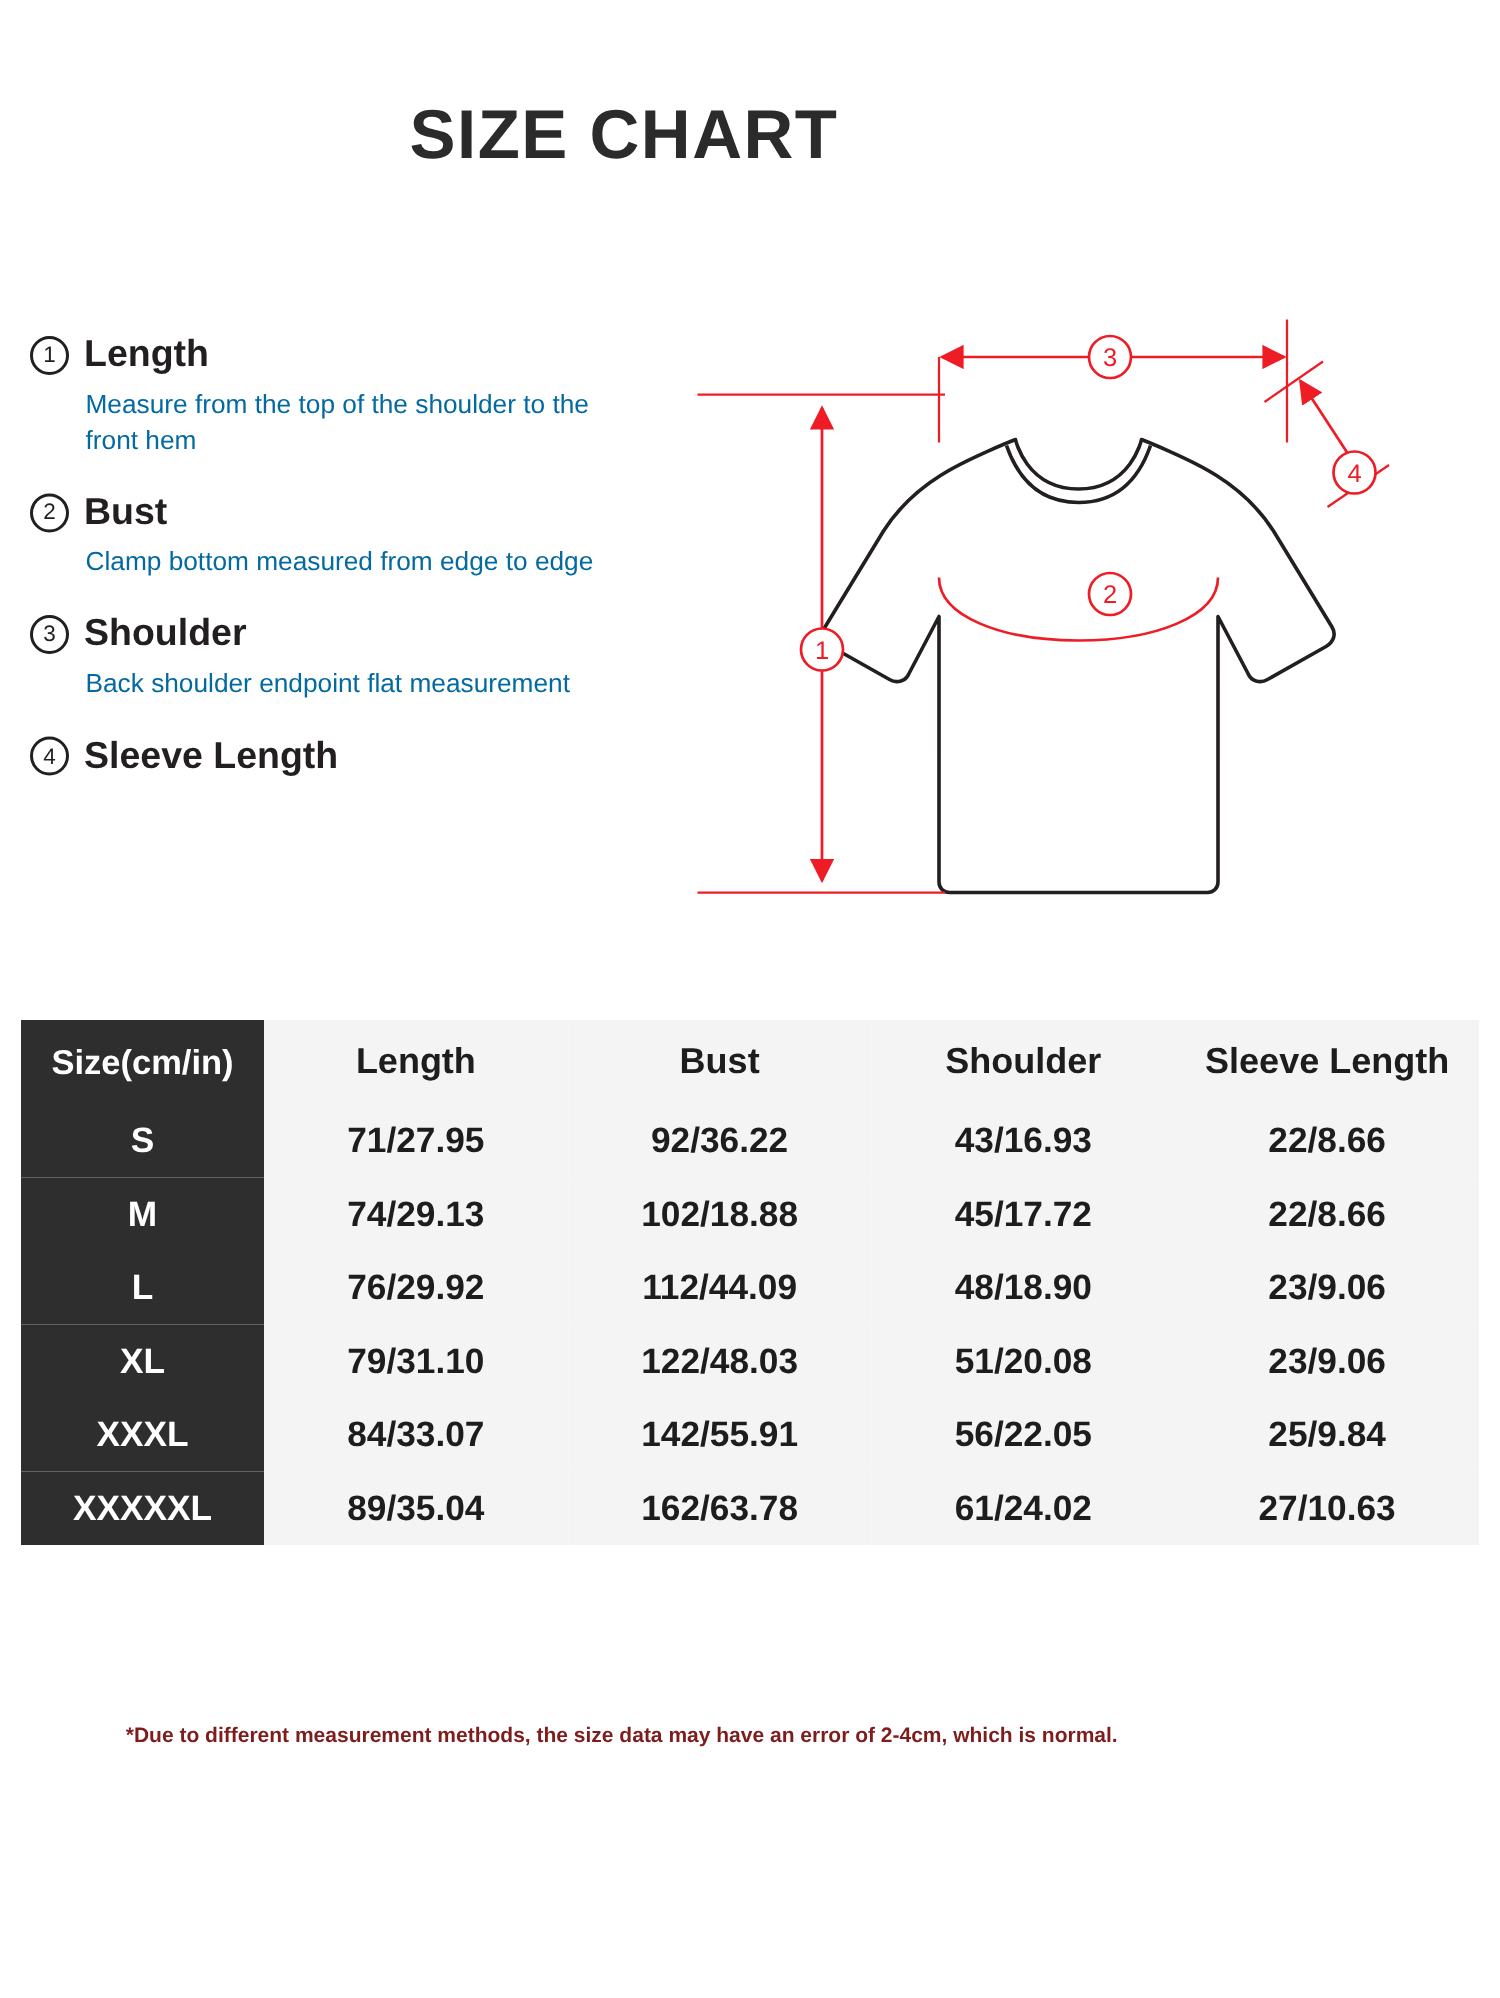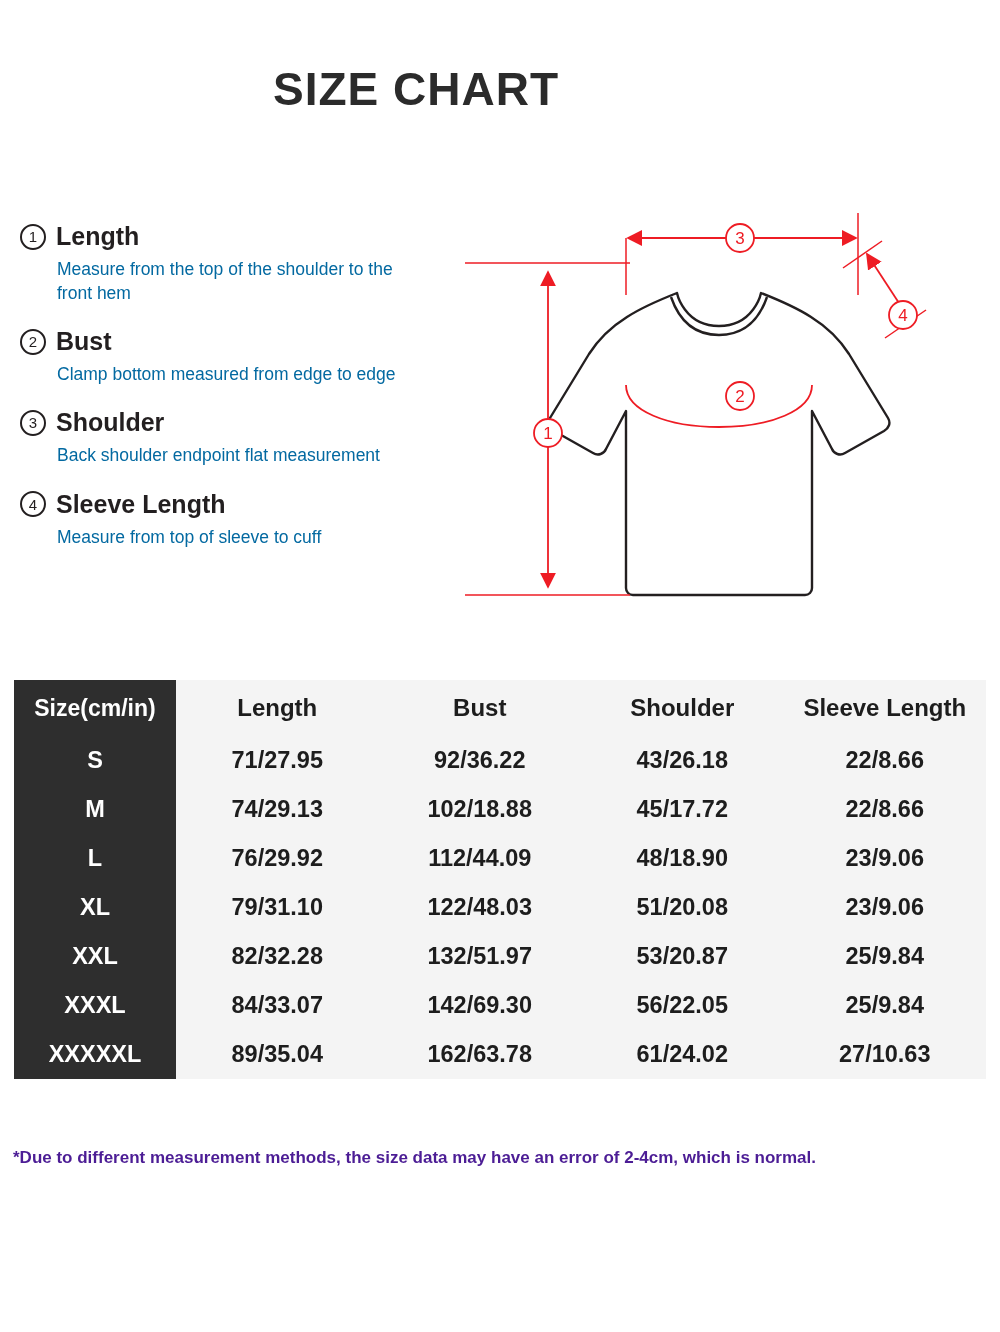--- a/index.html
+++ b/index.html
@@ -114,23 +114,23 @@
   .col-bust { width: 195px; }
   .col-shoulder { width: 195px; }
   .col-sleeve { width: 195px; }
 
   .note {
     position: absolute;
     top: 1148px;
     left: 0;
     width: 829px;
     text-align: center;
-    font-size: 17px;
+    font-size: 14px;
     font-weight: bold;
-    color: #4c1d95;
+    color: #7f1d1d;
   }
 </style>
 </head>
 <body>
 
 <div class="page">
 
   <div class="title">SIZE CHART</div>
 
   <div class="legend">
@@ -157,21 +157,20 @@
         <span class="legend-title">Shoulder</span>
       </div>
       <div class="legend-desc">Back shoulder endpoint flat measurement</div>
     </div>
 
     <div class="legend-item">
       <div class="legend-head">
         <span class="circ-num">4</span>
         <span class="legend-title">Sleeve Length</span>
       </div>
-      <div class="legend-desc">Measure from top of sleeve to cuff</div>
     </div>
 
   </div>
 
   <div class="diagram">
     <svg width="560" height="470" viewBox="0 0 560 470" xmlns="http://www.w3.org/2000/svg">
       <defs>
         <marker id="arrR" markerWidth="9" markerHeight="9" refX="8" refY="4.5" orient="auto">
           <path d="M0,0 L9,4.5 L0,9 z" fill="#ee1c24"></path>
         </marker>
@@ -256,21 +255,21 @@
           <th class="datacol col-bust">Bust</th>
           <th class="datacol col-shoulder">Shoulder</th>
           <th class="datacol col-sleeve">Sleeve Length</th>
         </tr>
       </thead>
       <tbody>
         <tr>
           <td class="sizecol">S</td>
           <td class="datacol">71/27.95</td>
           <td class="datacol">92/36.22</td>
-          <td class="datacol">43/26.18</td>
+          <td class="datacol">43/16.93</td>
           <td class="datacol">22/8.66</td>
         </tr>
         <tr>
           <td class="sizecol">M</td>
           <td class="datacol">74/29.13</td>
           <td class="datacol">102/18.88</td>
           <td class="datacol">45/17.72</td>
           <td class="datacol">22/8.66</td>
         </tr>
         <tr>
@@ -281,30 +280,23 @@
           <td class="datacol">23/9.06</td>
         </tr>
         <tr>
           <td class="sizecol">XL</td>
           <td class="datacol">79/31.10</td>
           <td class="datacol">122/48.03</td>
           <td class="datacol">51/20.08</td>
           <td class="datacol">23/9.06</td>
         </tr>
         <tr>
-          <td class="sizecol">XXL</td>
-          <td class="datacol">82/32.28</td>
-          <td class="datacol">132/51.97</td>
-          <td class="datacol">53/20.87</td>
-          <td class="datacol">25/9.84</td>
-        </tr>
-        <tr>
           <td class="sizecol">XXXL</td>
           <td class="datacol">84/33.07</td>
-          <td class="datacol">142/69.30</td>
+          <td class="datacol">142/55.91</td>
           <td class="datacol">56/22.05</td>
           <td class="datacol">25/9.84</td>
         </tr>
         <tr>
           <td class="sizecol">XXXXXL</td>
           <td class="datacol">89/35.04</td>
           <td class="datacol">162/63.78</td>
           <td class="datacol">61/24.02</td>
           <td class="datacol">27/10.63</td>
         </tr>

